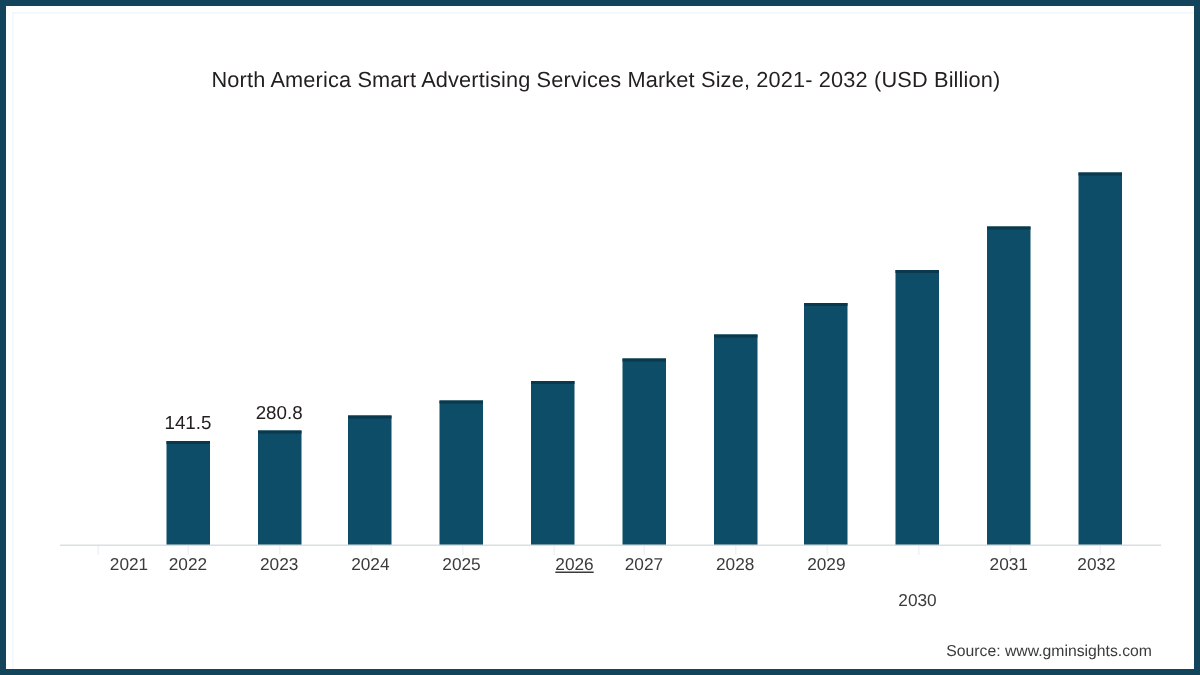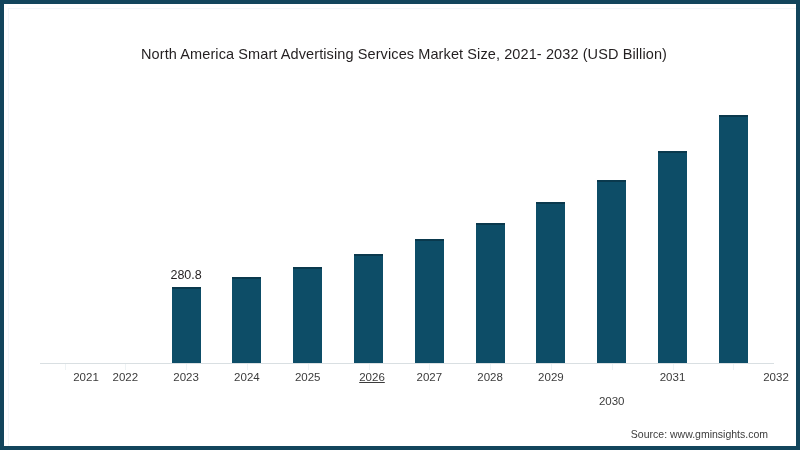--- a/index.html
+++ b/index.html
@@ -105,20 +105,24 @@
 </style>
 </head>
 <body>
 
 <div id="figure">
   <div class="inner-frame"></div>
 
   <div class="chart-title">North America Smart Advertising Services Market Size, 2021- 2032 (USD Billion)</div>
 
   <div class="plot" id="plot-area">
+      <div class="bar-wrap" style="left: 70.8px; width: 29px; height: 269px;">
+        <div class="bar" style="height: 70.488px; background: rgb(13, 77, 103);"></div>
+        <div class="bar-label" style="bottom: 75.488px;">141.5</div>
+      </div>
       <div class="bar-wrap" style="left: 131.6px; width: 29px; height: 269px;">
         <div class="bar" style="height: 77.4122px; background: rgb(13, 77, 103);"></div>
         <div class="bar-label" style="bottom: 82.4122px;">280.8</div>
       </div>
       <div class="bar-wrap" style="left: 192.4px; width: 29px; height: 269px;">
         <div class="bar" style="height: 87.1759px; background: rgb(13, 77, 103);"></div>
       </div>
       <div class="bar-wrap" style="left: 253.2px; width: 29px; height: 269px;">
         <div class="bar" style="height: 97.1389px; background: rgb(13, 77, 103);"></div>
       </div>
@@ -160,23 +164,23 @@
       <div class="tick" style="left: 607.7px;"></div>
       <div class="tick" style="left: 668.5px;"></div>
       <div class="tick" style="left: 729.3px;"></div>
     </div>
   <div id="xlabels-layer">
       <div class="x-label" style="left: 43px; margin-left: 39px;">2021</div>
       <div class="x-label" style="left: 121.3px;">2022</div>
       <div class="x-label" style="left: 182.1px;">2023</div>
       <div class="x-label" style="left: 242.9px;">2024</div>
       <div class="x-label" style="left: 303.7px;">2025</div>
-      <div class="x-label" style="left: 368px; text-decoration: underline;">2026</div>
+      <div class="x-label" style="left: 379px; text-decoration: underline;">2026</div>
       <div class="x-label" style="left: 425.3px;">2027</div>
       <div class="x-label" style="left: 486.1px;">2028</div>
       <div class="x-label" style="left: 546.9px;">2029</div>
       <div class="x-label" style="left: 607.7px; margin-top: 24px;">2030</div>
       <div class="x-label" style="left: 668.5px;">2031</div>
-      <div class="x-label" style="left: 772px;">2032</div>
+      <div class="x-label" style="left: 727px;">2032</div>
     </div>
 
   <div class="source">Source: www.gminsights.com</div>
 </div>
 
 </body></html>

